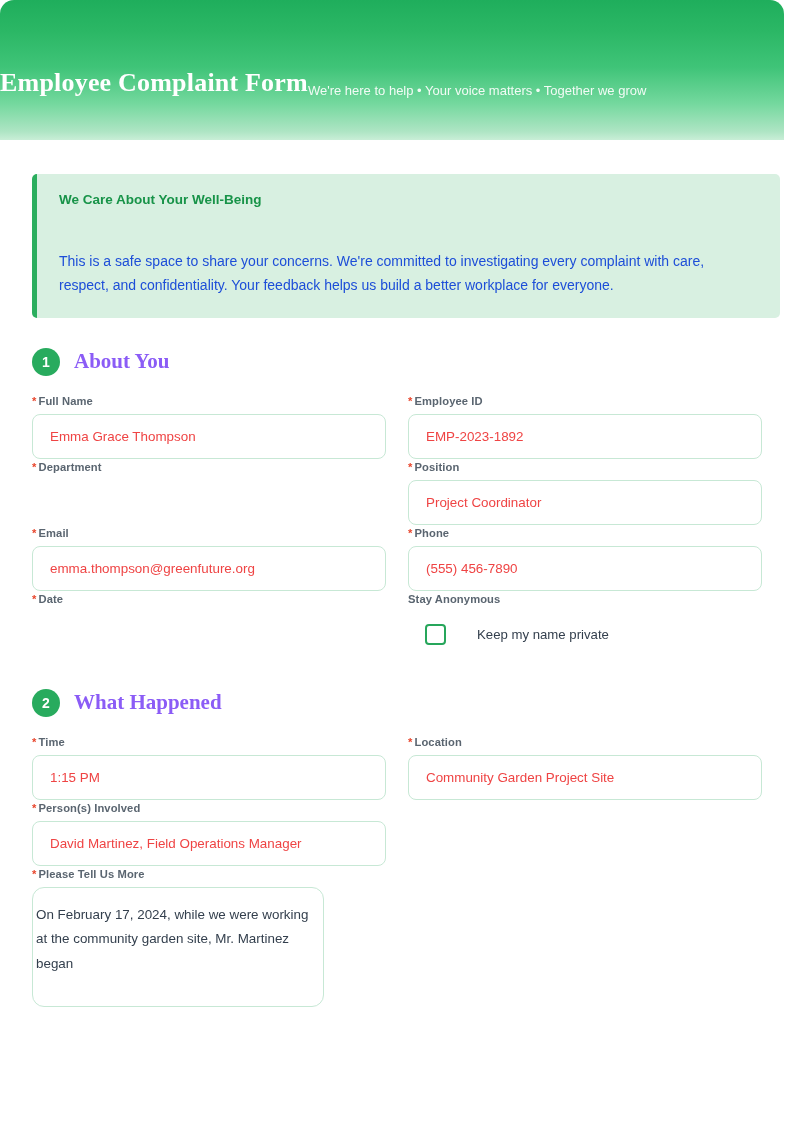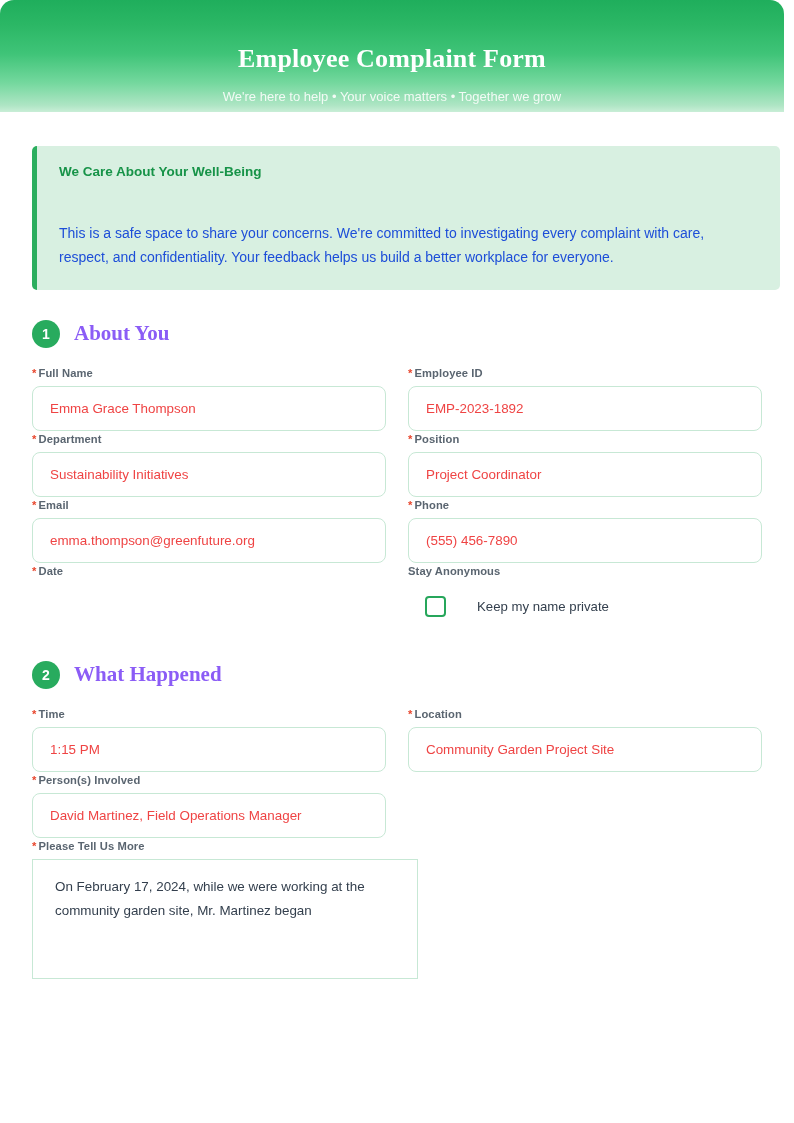--- a/index.html
+++ b/index.html
@@ -16,35 +16,35 @@
     position: relative;
     width: 794px;
     height: 1123px;
     background: #ffffff;
     overflow: hidden;
   }
 
   
   .header {
     margin: 0 10px 0 0;
-    height: 112px;
+    height: 140px;
     border-top-left-radius: 14px;
     border-top-right-radius: 14px;
     background: linear-gradient(180deg,
         #1fae5c 0%,
         #2bb765 22%,
         #3fc478 48%,
         #74d89e 74%,
         #aee5c4 94%,
         #c9eed7 100%);
     display: flex;
-    flex-direction: column;
+    flex-direction: row;
     align-items: center;
     justify-content: flex-start;
-    padding-top: 44px;
+    padding-top: 26px;
   }
   .header-title {
     font-family: "Liberation Serif", serif;
     font-weight: bold;
     font-size: 26px;
     color: #ffffff;
     letter-spacing: 0.2px;
   }
   .header-subtitle {
     margin-top: 15px;
@@ -102,21 +102,21 @@
     font-size: 21px;
     color: #8b5cf6;
   }
 
   
   .row {
     display: flex;
     gap: 22px;
   }
   .col { width: 354px; flex: none; }
-  .col.full { width: 386px; }
+  .col.full { width: 292px; }
 
   .field { margin-bottom: 2px; }
 
   .label {
     font-size: 11.2px;
     font-weight: bold;
     color: #5a6570;
     margin-bottom: 7px;
     display: block;
     letter-spacing: 0.1px;
@@ -137,23 +137,23 @@
     align-items: center;
     padding: 0 17px;
     font-size: 13.4px;
     color: #ef4444;
   }
 
   .textarea {
     width: 100%;
     height: 120px;
     border: 1px solid #c7e8d5;
-    border-radius: 0;
-    background: #ffffff;
-    padding: 15px 22px;
+    border-radius: 12px;
+    background: #ffffff;
+    padding: 15px 3px;
     font-size: 13.4px;
     color: #333f4d;
     line-height: 1.82;
     overflow: hidden;
   }
 
   
   .checkrow {
     display: flex;
     align-items: center;
@@ -206,21 +206,20 @@
           <span class="label"><span class="req">*</span><span>Employee ID</span></span>
           <div class="input">EMP-2023-1892</div>
         </div>
       </div>
     </div>
 
     <div class="row">
       <div class="col">
         <div class="field">
           <span class="label"><span class="req">*</span><span>Department</span></span>
-          <div class="input">Sustainability Initiatives</div>
         </div>
       </div>
       <div class="col">
         <div class="field">
           <span class="label"><span class="req">*</span><span>Position</span></span>
           <div class="input">Project Coordinator</div>
         </div>
       </div>
     </div>
 

